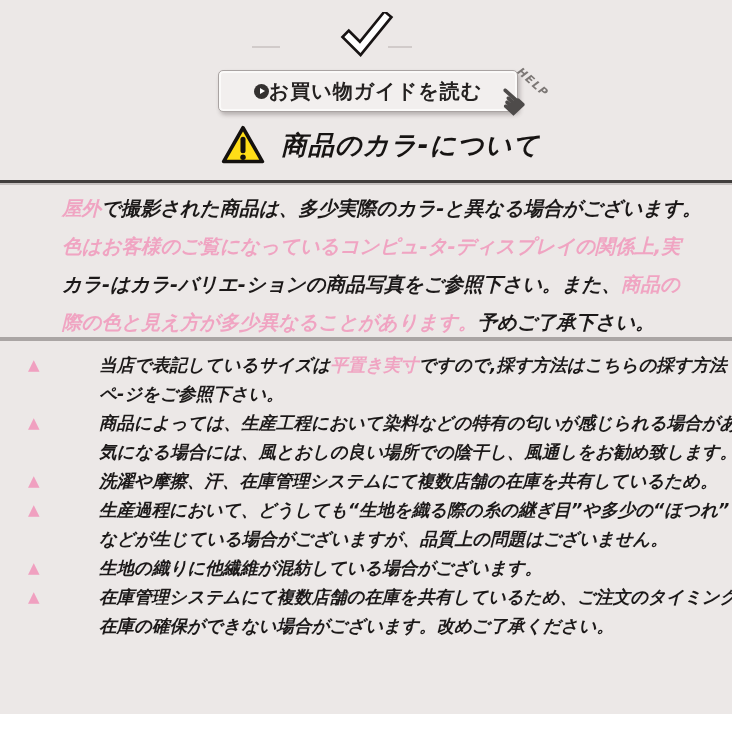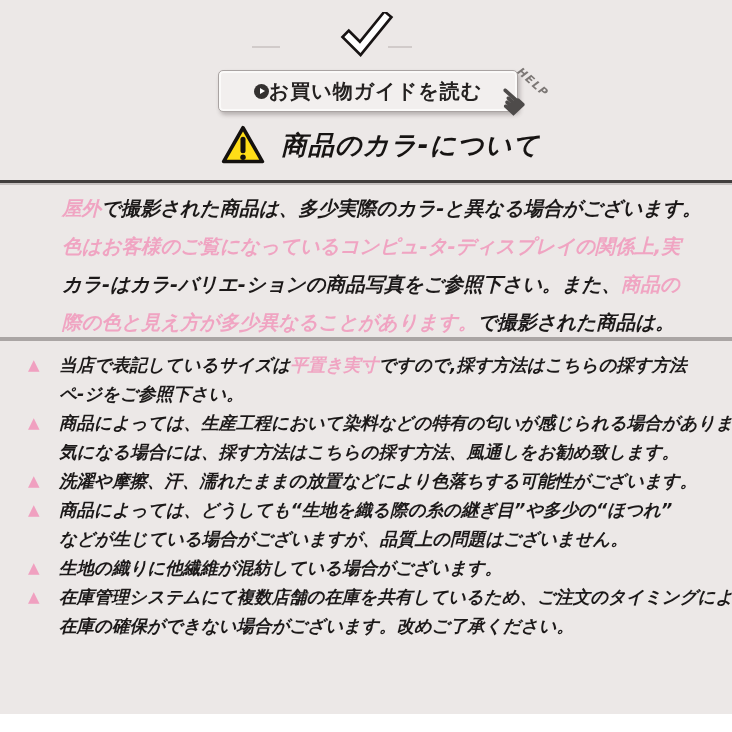--- a/index.html
+++ b/index.html
@@ -45,21 +45,21 @@
   .color-note { position:absolute; top:190px; left:62px; right:30px; }
   .cn-line { font-size:19.5px; line-height:38px; font-weight:bold; font-style:italic;
     color:#1c1919; white-space:nowrap; }
   .pink { color:#f0a4c2; }
 
   
   .notes { position:absolute; top:351px; left:28px; right:12px; }
   .note-item { display:flex; }
   .note-bullet { width:31px; flex:0 0 auto; font-size:15px; line-height:29px;
     color:#f0a0c0; font-style:normal; }
-  .note-text { flex:1; min-width:0; }
+  .note-text { flex:1; min-width:0;margin-left:40px; }
   .note-line { font-size:17.5px; line-height:29px; font-weight:bold; font-style:italic;
     color:#1c1919; white-space:nowrap; }
 </style>
 </head>
 <body>
 
 <div class="page">
 
   <div class="check-wrap">
     <svg width="58" height="46" viewBox="0 0 60 48">
@@ -97,21 +97,21 @@
     <div class="cn-line">
       <span class="pink">屋外</span><span>で撮影された商品は、多少実際のカラ-と異なる場合がございます。</span>
     </div>
     <div class="cn-line">
       <span class="pink">色はお客様のご覧になっているコンピュ-タ-ディスプレイの関係上,実</span>
     </div>
     <div class="cn-line">
       <span>カラ-はカラ-バリエ-ションの商品写真をご参照下さい。また、</span><span class="pink">商品の</span>
     </div>
     <div class="cn-line">
-      <span class="pink">際の色と見え方が多少異なることがあります。</span><span>で撮影された商品は。</span>
+      <span class="pink">際の色と見え方が多少異なることがあります。</span><span>予めご了承下さい。</span>
     </div>
   </div>
 
   <div class="divider-light"></div>
 
   <div class="notes">
 
     <div class="note-item">
       <span class="note-bullet">▲</span>
       <div class="note-text">
@@ -119,35 +119,35 @@
           <span>当店で表記しているサイズは</span><span class="pink">平置き実寸</span><span>ですので,採す方法はこちらの採す方法</span>
         </div>
         <div class="note-line">ペ-ジをご参照下さい。</div>
       </div>
     </div>
 
     <div class="note-item">
       <span class="note-bullet">▲</span>
       <div class="note-text">
         <div class="note-line">商品によっては、生産工程において染料などの特有の匂いが感じられる場合があります。</div>
-        <div class="note-line">気になる場合には、採す方法はこちらの採す方法、風通しをお勧め致します。</div>
+        <div class="note-line">気になる場合には、風とおしの良い場所での陰干し、風通しをお勧め致します。</div>
       </div>
     </div>
 
     <div class="note-item">
       <span class="note-bullet">▲</span>
       <div class="note-text">
-        <div class="note-line">洗濯や摩擦、汗、濡れたままの放置などにより色落ちする可能性がございます。</div>
+        <div class="note-line">洗濯や摩擦、汗、在庫管理システムにて複数店舗の在庫を共有しているため。</div>
       </div>
     </div>
 
     <div class="note-item">
       <span class="note-bullet">▲</span>
       <div class="note-text">
-        <div class="note-line">商品によっては、どうしても“生地を織る際の糸の継ぎ目”や多少の“ほつれ”</div>
+        <div class="note-line">生産過程において、どうしても“生地を織る際の糸の継ぎ目”や多少の“ほつれ”</div>
         <div class="note-line">などが生じている場合がございますが、品質上の問題はございません。</div>
       </div>
     </div>
 
     <div class="note-item">
       <span class="note-bullet">▲</span>
       <div class="note-text">
         <div class="note-line">生地の織りに他繊維が混紡している場合がございます。</div>
       </div>
     </div>

